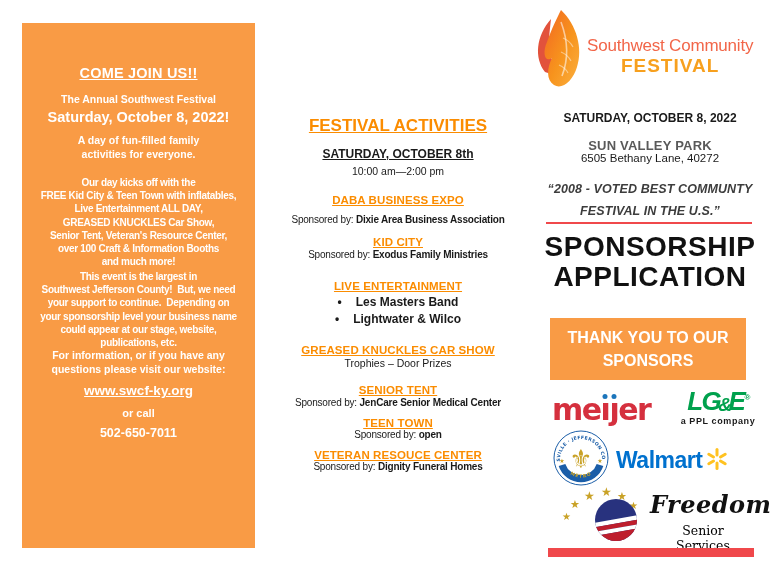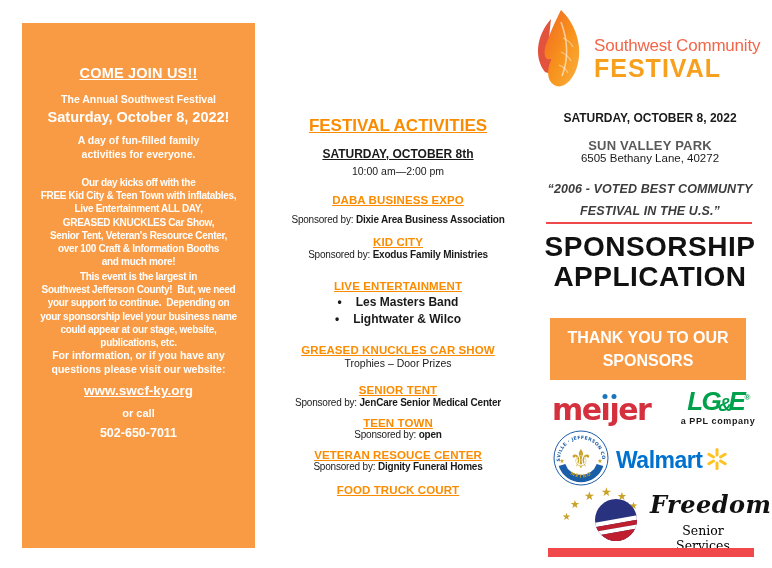--- a/index.html
+++ b/index.html
@@ -51,23 +51,23 @@
   .sp-line{font-size:10px;letter-spacing:-.2px;}
   .sp-line b{letter-spacing:-.2px;}
   .note-line{font-size:10.5px;}
   .bullet-row{font-size:12px;font-weight:bold;}
   .bullet-row::before{content:"•";margin-right:14px;}
 
   
   .right-panel{position:absolute;left:528px;top:0;width:244px;height:568px;text-align:center;}
   .rp{position:absolute;left:0;right:0;}
   .logo-row{top:8px;display:flex;align-items:flex-start;justify-content:flex-start;padding-left:2px;}
-  .logo-text{margin-left:8px;padding-top:28px;text-align:left;}
+  .logo-text{margin-left:1px;padding-top:28px;text-align:center;}
   .logo-line1{font-size:17px;color:var(--logo-coral);letter-spacing:-.2px;}
-  .logo-line2{font-size:25px;font-weight:bold;color:var(--logo-orange);letter-spacing:1px;line-height:1;}
+  .logo-line2{font-size:19px;font-weight:bold;color:var(--logo-orange);letter-spacing:1px;line-height:1;}
   .rp-date{top:111px;font-size:12px;font-weight:bold;}
   .rp-venue{top:138px;font-size:13px;font-weight:bold;color:var(--gray-ink);letter-spacing:.2px;}
   .rp-addr{top:152px;font-size:11.5px;}
   .rp-quote{top:179px;font-size:12.5px;font-weight:bold;font-style:italic;color:#3d3d3d;
     white-space:pre-wrap;line-height:1.75;letter-spacing:.1px;}
   .rp-line{top:222px;left:18px;width:206px;height:2px;background:var(--accent-red);}
   .rp-app{top:232px;font-size:28px;font-weight:bold;line-height:1.08;letter-spacing:.5px;
     white-space:pre-wrap;color:#111;}
   .thanks-box{top:318px;left:22px;width:196px;background:var(--panel-orange);color:#fff;
     font-size:16px;font-weight:bold;line-height:1.45;padding:8px 6px;}
@@ -146,21 +146,20 @@
 
     <div class="mp act-title" style="top:384px">SENIOR TENT</div>
     <div class="mp sp-line" style="top:397px"><span>Sponsored by:</span> <b>JenCare Senior Medical Center</b></div>
 
     <div class="mp act-title" style="top:417px">TEEN TOWN</div>
     <div class="mp sp-line" style="top:429px"><span>Sponsored by:</span> <b>open</b></div>
 
     <div class="mp act-title" style="top:449px">VETERAN RESOUCE CENTER</div>
     <div class="mp sp-line" style="top:461px"><span>Sponsored by:</span> <b>Dignity Funeral Homes</b></div>
 
-    <div class="mp act-title" style="top:484px">FOOD TRUCK COURT</div>
   </div>
 
   <div class="right-panel">
 
     <div class="rp logo-row">
       <span>
         <svg width="56" height="88" viewBox="0 0 56 88">
           <defs>
             <linearGradient id="flameGrad" x1="0" y1="0" x2="1" y2="1">
               <stop offset="0" stop-color="#F26522"></stop>
@@ -176,21 +175,21 @@
       </span>
       <span class="logo-text">
         <span class="logo-line1" style="display:block">Southwest Community</span>
         <span class="logo-line2" style="display:block">FESTIVAL</span>
       </span>
     </div>
 
     <div class="rp rp-date">SATURDAY, OCTOBER 8, 2022</div>
     <div class="rp rp-venue">SUN VALLEY PARK</div>
     <div class="rp rp-addr">6505 Bethany Lane, 40272</div>
-    <div class="rp rp-quote">“2006 - VOTED BEST COMMUNTY
+    <div class="rp rp-quote">“2008 - VOTED BEST COMMUNTY
 FESTIVAL IN THE U.S.”</div>
     <div class="rp rp-line"></div>
     <div class="rp rp-app">SPONSORSHIP
 APPLICATION</div>
     <div class="rp thanks-box">THANK YOU TO OUR SPONSORS</div>
 
     <div class="rp meijer">
       <span>me</span><span class="dotless"><span>ı</span><span class="dot"></span></span><span class="dotless"><span>ȷ</span><span class="dot"></span></span><span>er</span>
     </div>
 

